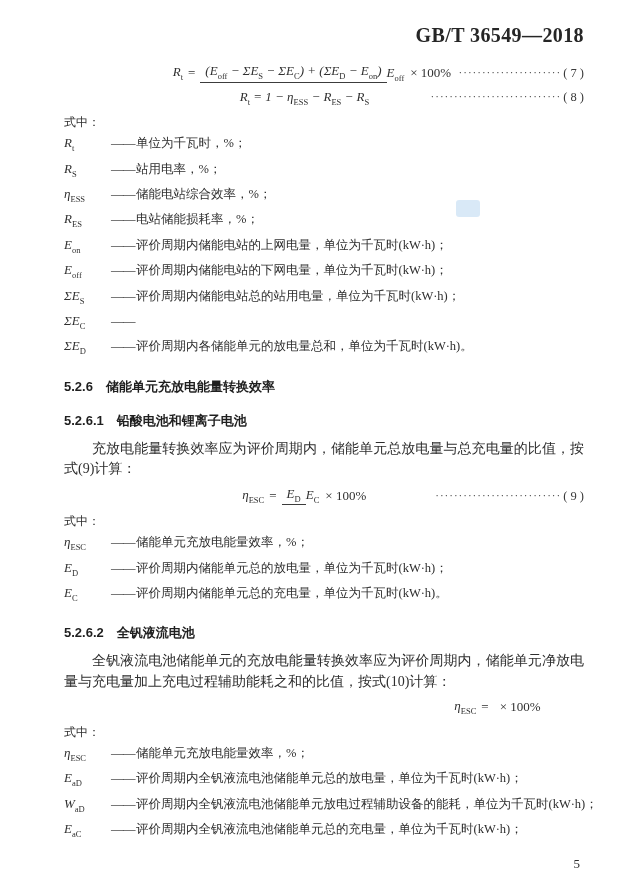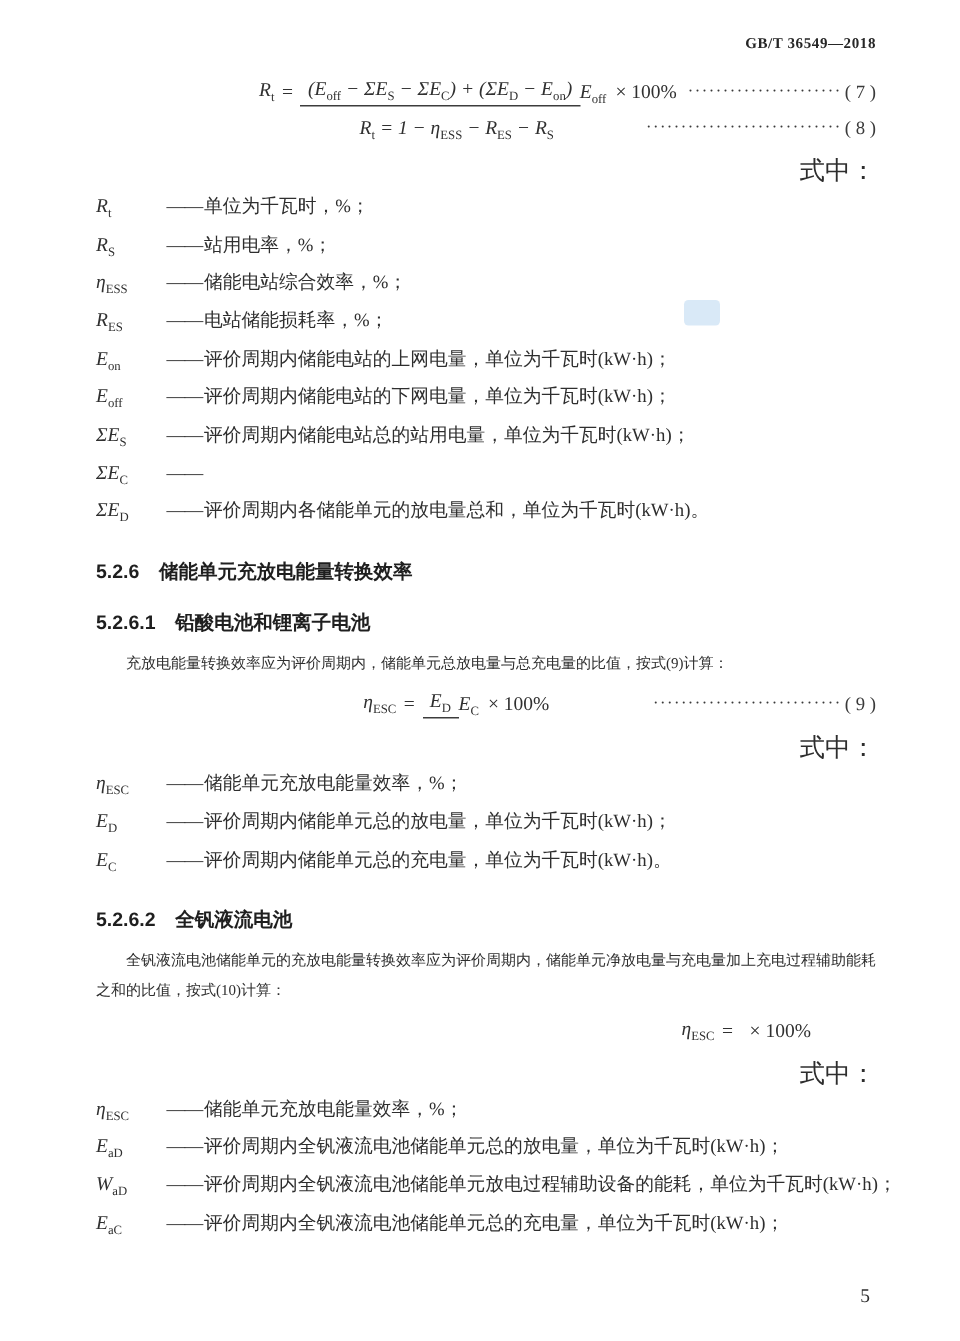--- a/index.html
+++ b/index.html
@@ -2,46 +2,46 @@
 <html><head>
 <meta charset="utf-8">
 <style>
   html,body{margin:0;padding:0;}
   body{
     width:640px;height:894px;position:relative;overflow:hidden;
     background:#ffffff;color:#303030;
     font-family:"Liberation Serif","DejaVu Serif",serif;
   }
   .page{position:absolute;inset:0;padding:24px 56px 0 64px;box-sizing:border-box;}
-  .doc-header{text-align:right;font-weight:bold;font-size:10px;letter-spacing:.4px;color:#262626;}
+  .doc-header{text-align:right;font-weight:bold;font-size:20px;letter-spacing:.4px;color:#262626;}
   
   .frow{display:flex;align-items:center;font-size:13px;margin:6px 0 2px;}
   .fsp{flex:.9;}
   .fbody{display:inline-flex;align-items:center;font-style:italic;white-space:nowrap;}
   .ftail{flex:1.1;text-align:right;white-space:nowrap;color:#3a3a3a;}
   .fdots{font-size:11px;letter-spacing:1px;vertical-align:1px;}
   .fno{font-size:12.5px;margin-left:2px;}
   .feq{font-style:normal;margin:0 5px;}
   .fmult{font-style:normal;margin-left:6px;}
   .frac{display:inline-flex;flex-direction:row;align-items:center;vertical-align:middle;}
   .frac .num{padding:0 5px 1px;border-bottom:1.2px solid #3c3c3c;display:inline-block;white-space:nowrap;}
   .frac .den{padding-top:1px;display:inline-block;white-space:nowrap;}
   .tk{white-space:pre;}
   sub{font-size:8.5px;font-style:normal;letter-spacing:0;}
   
-  .where{font-size:17px;margin-top:8px;color:#2e2e2e;text-align:right;}
+  .where{font-size:12px;margin-top:8px;color:#2e2e2e;}
   .deflist{margin-top:2px;}
   .defitem{display:flex;font-size:12.5px;line-height:20.8px;align-items:baseline;}
   .def-sym{width:47px;flex:none;font-style:italic;font-size:13px;}
   .def-dash{flex:none;letter-spacing:-.5px;color:#2e2e2e;}
   .def-text{flex:none;margin-left:1px;color:#2e2e2e;}
   
   .h3{font-family:"Liberation Sans","DejaVu Sans",sans-serif;font-weight:bold;font-size:13px;color:#1f1f1f;margin-top:16px;}
   .h3 .h-no{margin-right:13px;font-family:"Liberation Sans","DejaVu Sans",sans-serif;}
-  .para{font-size:10px;line-height:20.5px;text-indent:2em;margin-top:9px;text-align:justify;color:#2e2e2e;}
+  .para{font-size:14px;line-height:20.5px;text-indent:2em;margin-top:9px;text-align:justify;color:#2e2e2e;}
   .pageno{position:absolute;right:60px;bottom:22px;font-size:13px;color:#2e2e2e;}
   .wm{position:absolute;left:456px;top:200px;width:24px;height:17px;border-radius:3px;opacity:.8;}
 </style>
 </head>
 <body>
 
 <div class="page">
 
   <div class="doc-header">GB/T 36549—2018</div>
 

